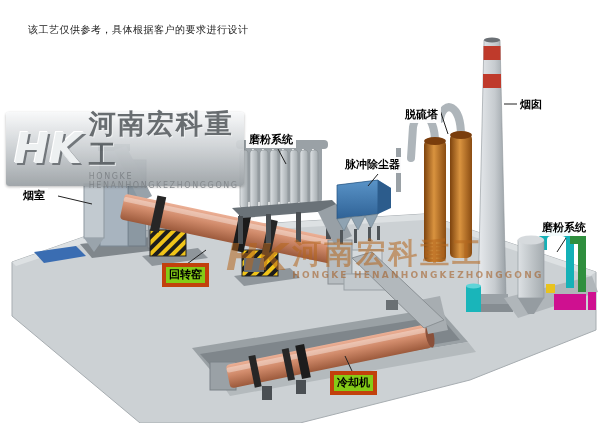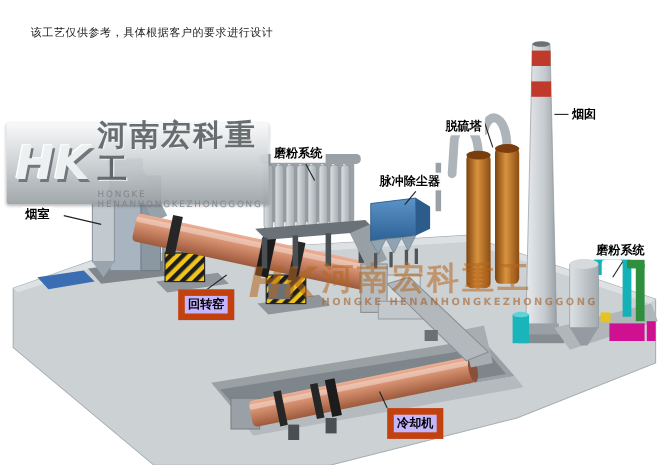--- a/index.html
+++ b/index.html
@@ -3,21 +3,21 @@
 <meta charset="utf-8">
 <style>
   html,body{margin:0;padding:0;background:#fff;}
   .stage{position:relative;width:600px;height:423px;background:#ffffff;overflow:hidden;
          font-family:"DejaVu Sans",sans-serif;}
   .scene{position:absolute;left:0;top:0;z-index:1;}
   .disclaimer{position:absolute;left:28px;top:23px;font-size:10px;color:#1a1a1a;
               letter-spacing:.5px;z-index:6;}
   .label{position:absolute;background:rgba(255,255,255,.95);color:#000;font-size:11px;
          font-weight:bold;padding:1px 3px;line-height:14px;white-space:nowrap;z-index:6;}
-  .label.boxed{border:6px solid #c2410c;background:#c4b5fd;}
+  .label.boxed{border:4px solid #c2410c;background:#84cc16;}
   .logo{position:absolute;left:6px;top:112px;width:238px;height:74px;z-index:5;
         display:flex;align-items:center;gap:7px;padding:4px 8px;box-sizing:border-box;
         background:linear-gradient(180deg,#f8f9fa 0%,#cfd3d6 45%,#9aa0a4 100%);
         border-radius:3px;box-shadow:0 1px 3px rgba(0,0,0,.3);opacity:.93;}
   .logo-hk{font-size:42px;font-weight:bold;font-style:italic;line-height:1;color:#eceff1;
            text-shadow:2px 2px 0 #686d72,-1px -1px 0 #ffffff;}
   .logo-col{display:flex;flex-direction:column;min-width:0;}
   .logo-cn{font-size:27px;font-weight:bold;color:#5d6266;letter-spacing:2px;line-height:1.15;
            text-shadow:1px 1px 0 #eef0f1;}
   .logo-en{font-size:8px;color:#7d8286;letter-spacing:1.6px;margin-top:2px;}
@@ -231,14 +231,14 @@
     </span>
   </div>
 
   <div class="label" style="left:20px;top:188px;font-family:Liberation Mono, monospace;">烟室</div>
   <div class="label boxed" style="left:162px;top:263px;">回转窑</div>
   <div class="label" style="left:246px;top:132px;">磨粉系统</div>
   <div class="label" style="left:342px;top:157px;">脉冲除尘器</div>
   <div class="label" style="left:402px;top:92px;margin-top:15px;">脱硫塔</div>
   <div class="label" style="left:517px;top:96px;font-family:Liberation Serif, serif;">烟囱</div>
   <div class="label" style="left:539px;top:220px;">磨粉系统</div>
-  <div class="label boxed" style="left:330px;top:371px;margin-left:22px;">冷却机</div>
+  <div class="label boxed" style="left:330px;top:371px;">冷却机</div>
 </div>
 
 </body></html>

